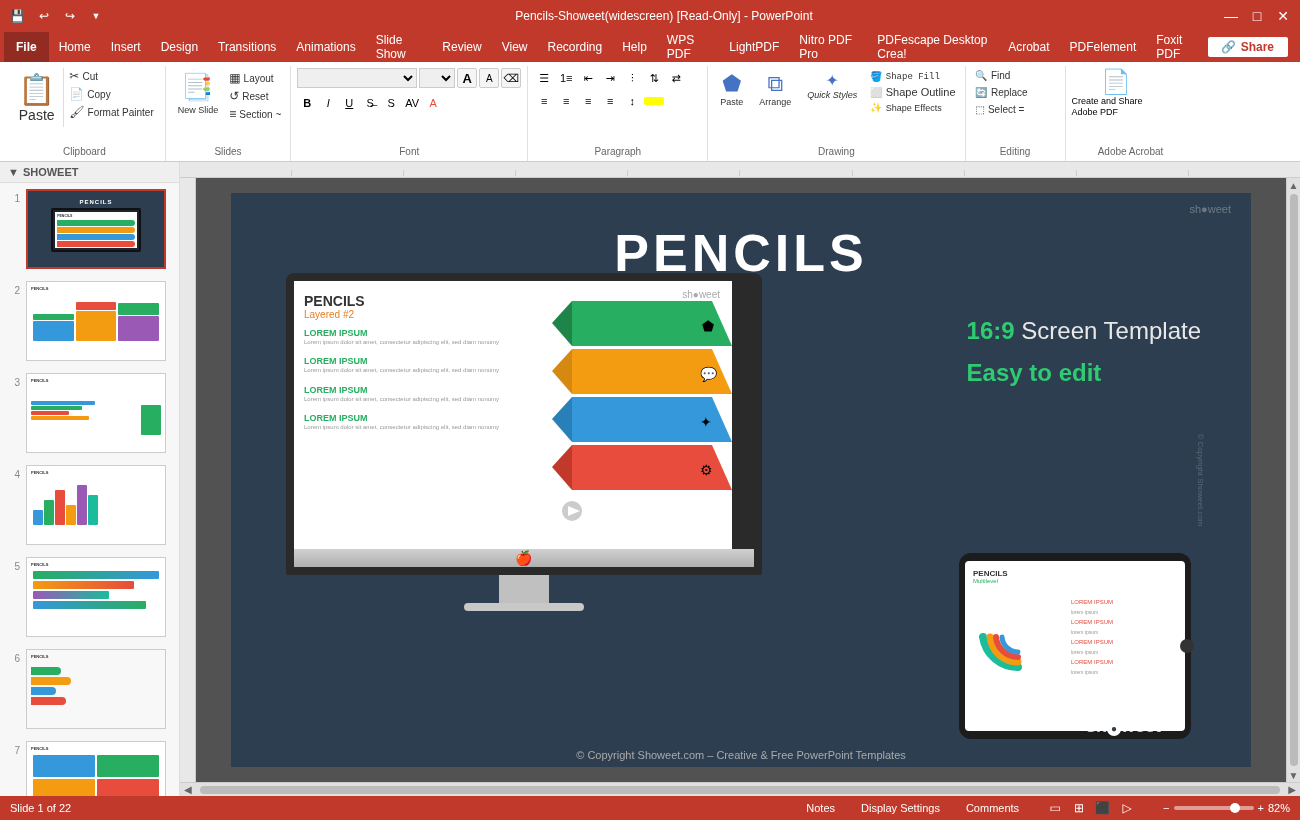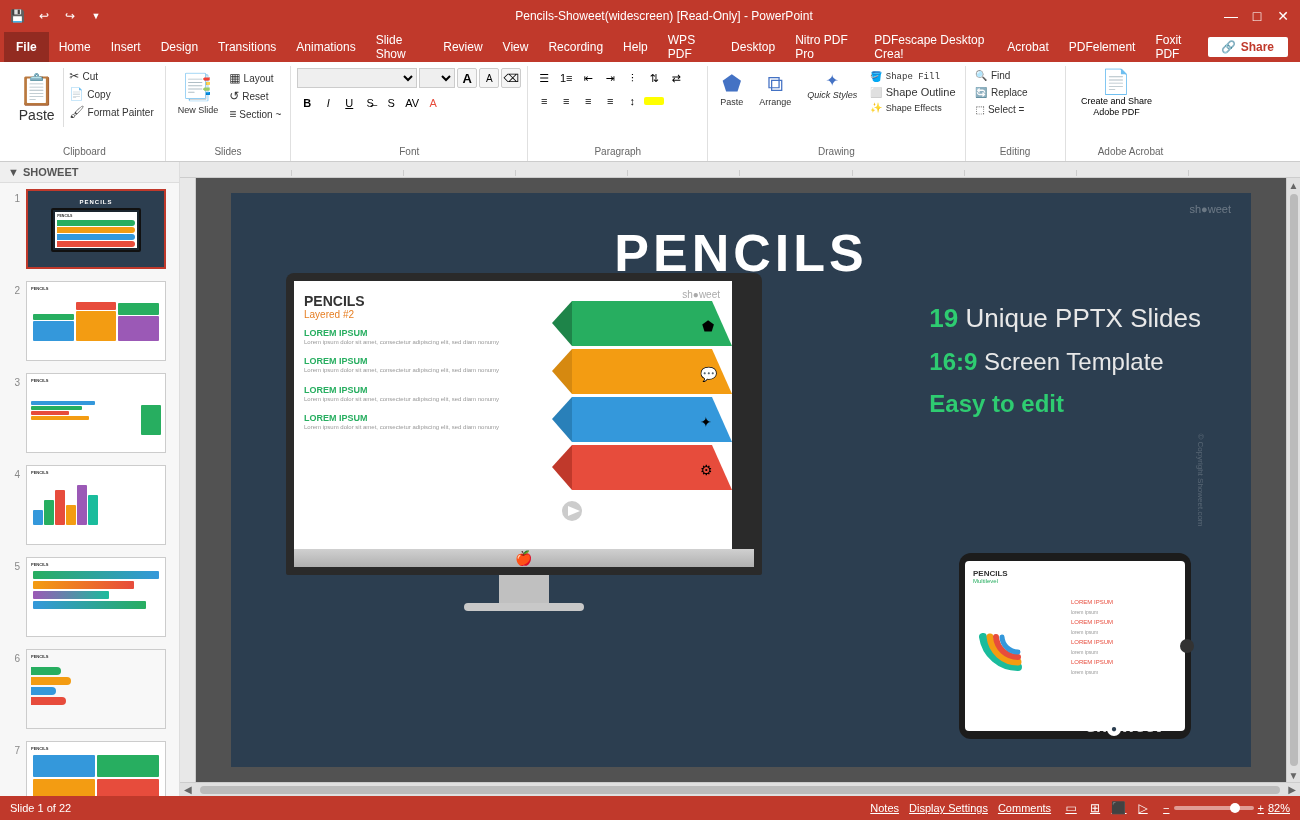--- a/index.html
+++ b/index.html
@@ -58,21 +58,21 @@
     .slide-text-right { position: absolute; top: 110px; right: 50px; }
     .slide-text-right .line1 { font-size: 26px; color: #e8e8e8; }
     .slide-text-right .line1 span.green { color: #2ecc71; font-weight: bold; }
     .slide-text-right .line2 { font-size: 24px; color: #e8e8e8; margin-top: 14px; }
     .slide-text-right .line2 span.green { color: #2ecc71; font-weight: bold; }
     .slide-text-right .line3 { font-size: 24px; color: #2ecc71; margin-top: 14px; font-weight: 600; }
 
     
     #status-bar { height: 24px; background: #c0392b; display: flex; align-items: center; padding: 0 10px; justify-content: space-between; color: white; font-size: 11px; }
     #status-bar .left { display: flex; gap: 16px; text-align: center; }
-    #status-bar .right { display: flex; align-items: center; gap: 10px; text-decoration: underline; }
+    #status-bar .right { display: flex; align-items: center; gap: 26px; }
     .status-icon { width: 20px; height: 16px; display: flex; align-items: center; justify-content: center; cursor: pointer; font-size: 12px; }
     .zoom-slider { width: 80px; height: 4px; background: rgba(255,255,255,0.5); border-radius: 2px; position: relative; cursor: pointer; }
     .zoom-thumb { width: 10px; height: 10px; background: white; border-radius: 50%; position: absolute; top: -3px; left: 70%; }
 
     
     #right-scroll { width: 14px; background: #e0e0e0; display: flex; flex-direction: column; align-items: center; }
     .paste-btn { display: flex; flex-direction: column; align-items: center; padding: 4px 8px; cursor: pointer; border-right: 1px solid #ddd; }
     .paste-icon { font-size: 30px; color: #c0392b; }
     .paste-lbl { font-size: 14px; color: #333; }
     .small-btns-col { display: flex; flex-direction: column; gap: 2px; }
@@ -139,21 +139,21 @@
     <span class="menu-item">Insert</span>
     <span class="menu-item">Design</span>
     <span class="menu-item">Transitions</span>
     <span class="menu-item">Animations</span>
     <span class="menu-item">Slide Show</span>
     <span class="menu-item">Review</span>
     <span class="menu-item">View</span>
     <span class="menu-item">Recording</span>
     <span class="menu-item">Help</span>
     <span class="menu-item">WPS PDF</span>
-    <span class="menu-item">Desktop</span>
+    <span class="menu-item">LightPDF</span>
     <span class="menu-item">Nitro PDF Pro</span>
     <span class="menu-item">PDFescape Desktop Crea!</span>
     <span class="menu-item">Acrobat</span>
     <span class="menu-item">PDFelement</span>
     <span class="menu-item">Foxit PDF</span>
   </div>
   <div style="margin-left:auto; display:flex; align-items:center; padding-right:8px;">
     <div class="share-btn">
       <span style="font-size:12px;">🔗</span>
       <span>Share</span>
@@ -304,21 +304,21 @@
             <span style="font-size:10px;">Select =</span>
         </div>
       </div>
       <div class="ribbon-group-label">Editing</div>
     </div>
 
     <div class="ribbon-group" style="min-width:130px; border-right:none;">
       <div style="display:flex; align-items:center; padding-bottom:18px; gap:4px;">
         <div style="display:flex; flex-direction:column; align-items:center; cursor:pointer;">
           <div style="font-size:24px; color:#c0392b;">📄</div>
-          <div style="font-size:9px; text-align:center; max-width:90px; line-height:1.2;">Create and Share Adobe PDF</div>
+          <div style="font-size:9px; text-align:left; max-width:90px; line-height:1.2;">Create and Share Adobe PDF</div>
         </div>
       </div>
       <div class="ribbon-group-label">Adobe Acrobat</div>
     </div>
 
   </div>
 </div>
 
 <div id="main">
 
@@ -543,24 +543,20 @@
               </div>
               <div class="bm-chin">
                 <span class="bm-apple">🍎</span>
               </div>
             </div>
             <div class="bm-neck"></div>
             <div class="bm-base"></div>
           </div>
 
           <div class="slide-text-right">
-            <div class="line1">
-              <span class="green">19</span>
-              <span style="color:#e8e8e8;">Unique PPTX Slides</span>
-            </div>
             <div class="line2">
               <span class="green">16:9</span>
               <span style="color:#e8e8e8;">Screen Template</span>
             </div>
             <div class="line3">Easy to edit</div>
           </div>
 
           <div class="tablet-frame">
             <div class="tablet-screen-inner">
               <div class="t-title">PENCILS</div>
@@ -583,20 +579,21 @@
                   <div style="font-size:6px; color:#e74c3c;">LOREM IPSUM</div>
                   <div style="font-size:5px; color:#999;">lorem ipsum</div>
                 </div>
               </div>
             </div>
             <div style="width:14px; height:14px; background:#333; border-radius:50%; position:absolute; right:-3px; top:50%; transform:translateY(-50%);"></div>
           </div>
 
           <div class="slide-showeet">sh●weet</div>
 
+          <div style="position:absolute; bottom:0; left:0; right:0; background:#2c3e50; padding:6px; text-align:center; font-size:11px; color:#aaa;">© Copyright Showeet.com – Creative &amp; Free PowerPoint Templates</div>
 
           <div style="position:absolute; right:4px; top:50%; transform:translateY(-50%) rotate(90deg); font-size:8px; color:rgba(255,255,255,0.2); white-space:nowrap;">© Copyright Showeet.com</div>
 
           <div style="position:absolute; bottom:30px; right:90px; font-size:18px; color:rgba(255,255,255,0.8); font-weight:bold;">sh<span style="background:#fff; color:#2c3e50; border-radius:50%; width:14px; height:14px; display:inline-flex; align-items:center; justify-content:center; font-size:10px;">●</span>weet</div>
 
         </div>
       </div>
 
       <div id="right-scroll" style="background:#e0e0e0; width:14px; display:flex; flex-direction:column; align-items:center; border-left:1px solid #ccc;">
         <div class="scroll-arrow">▲</div>

